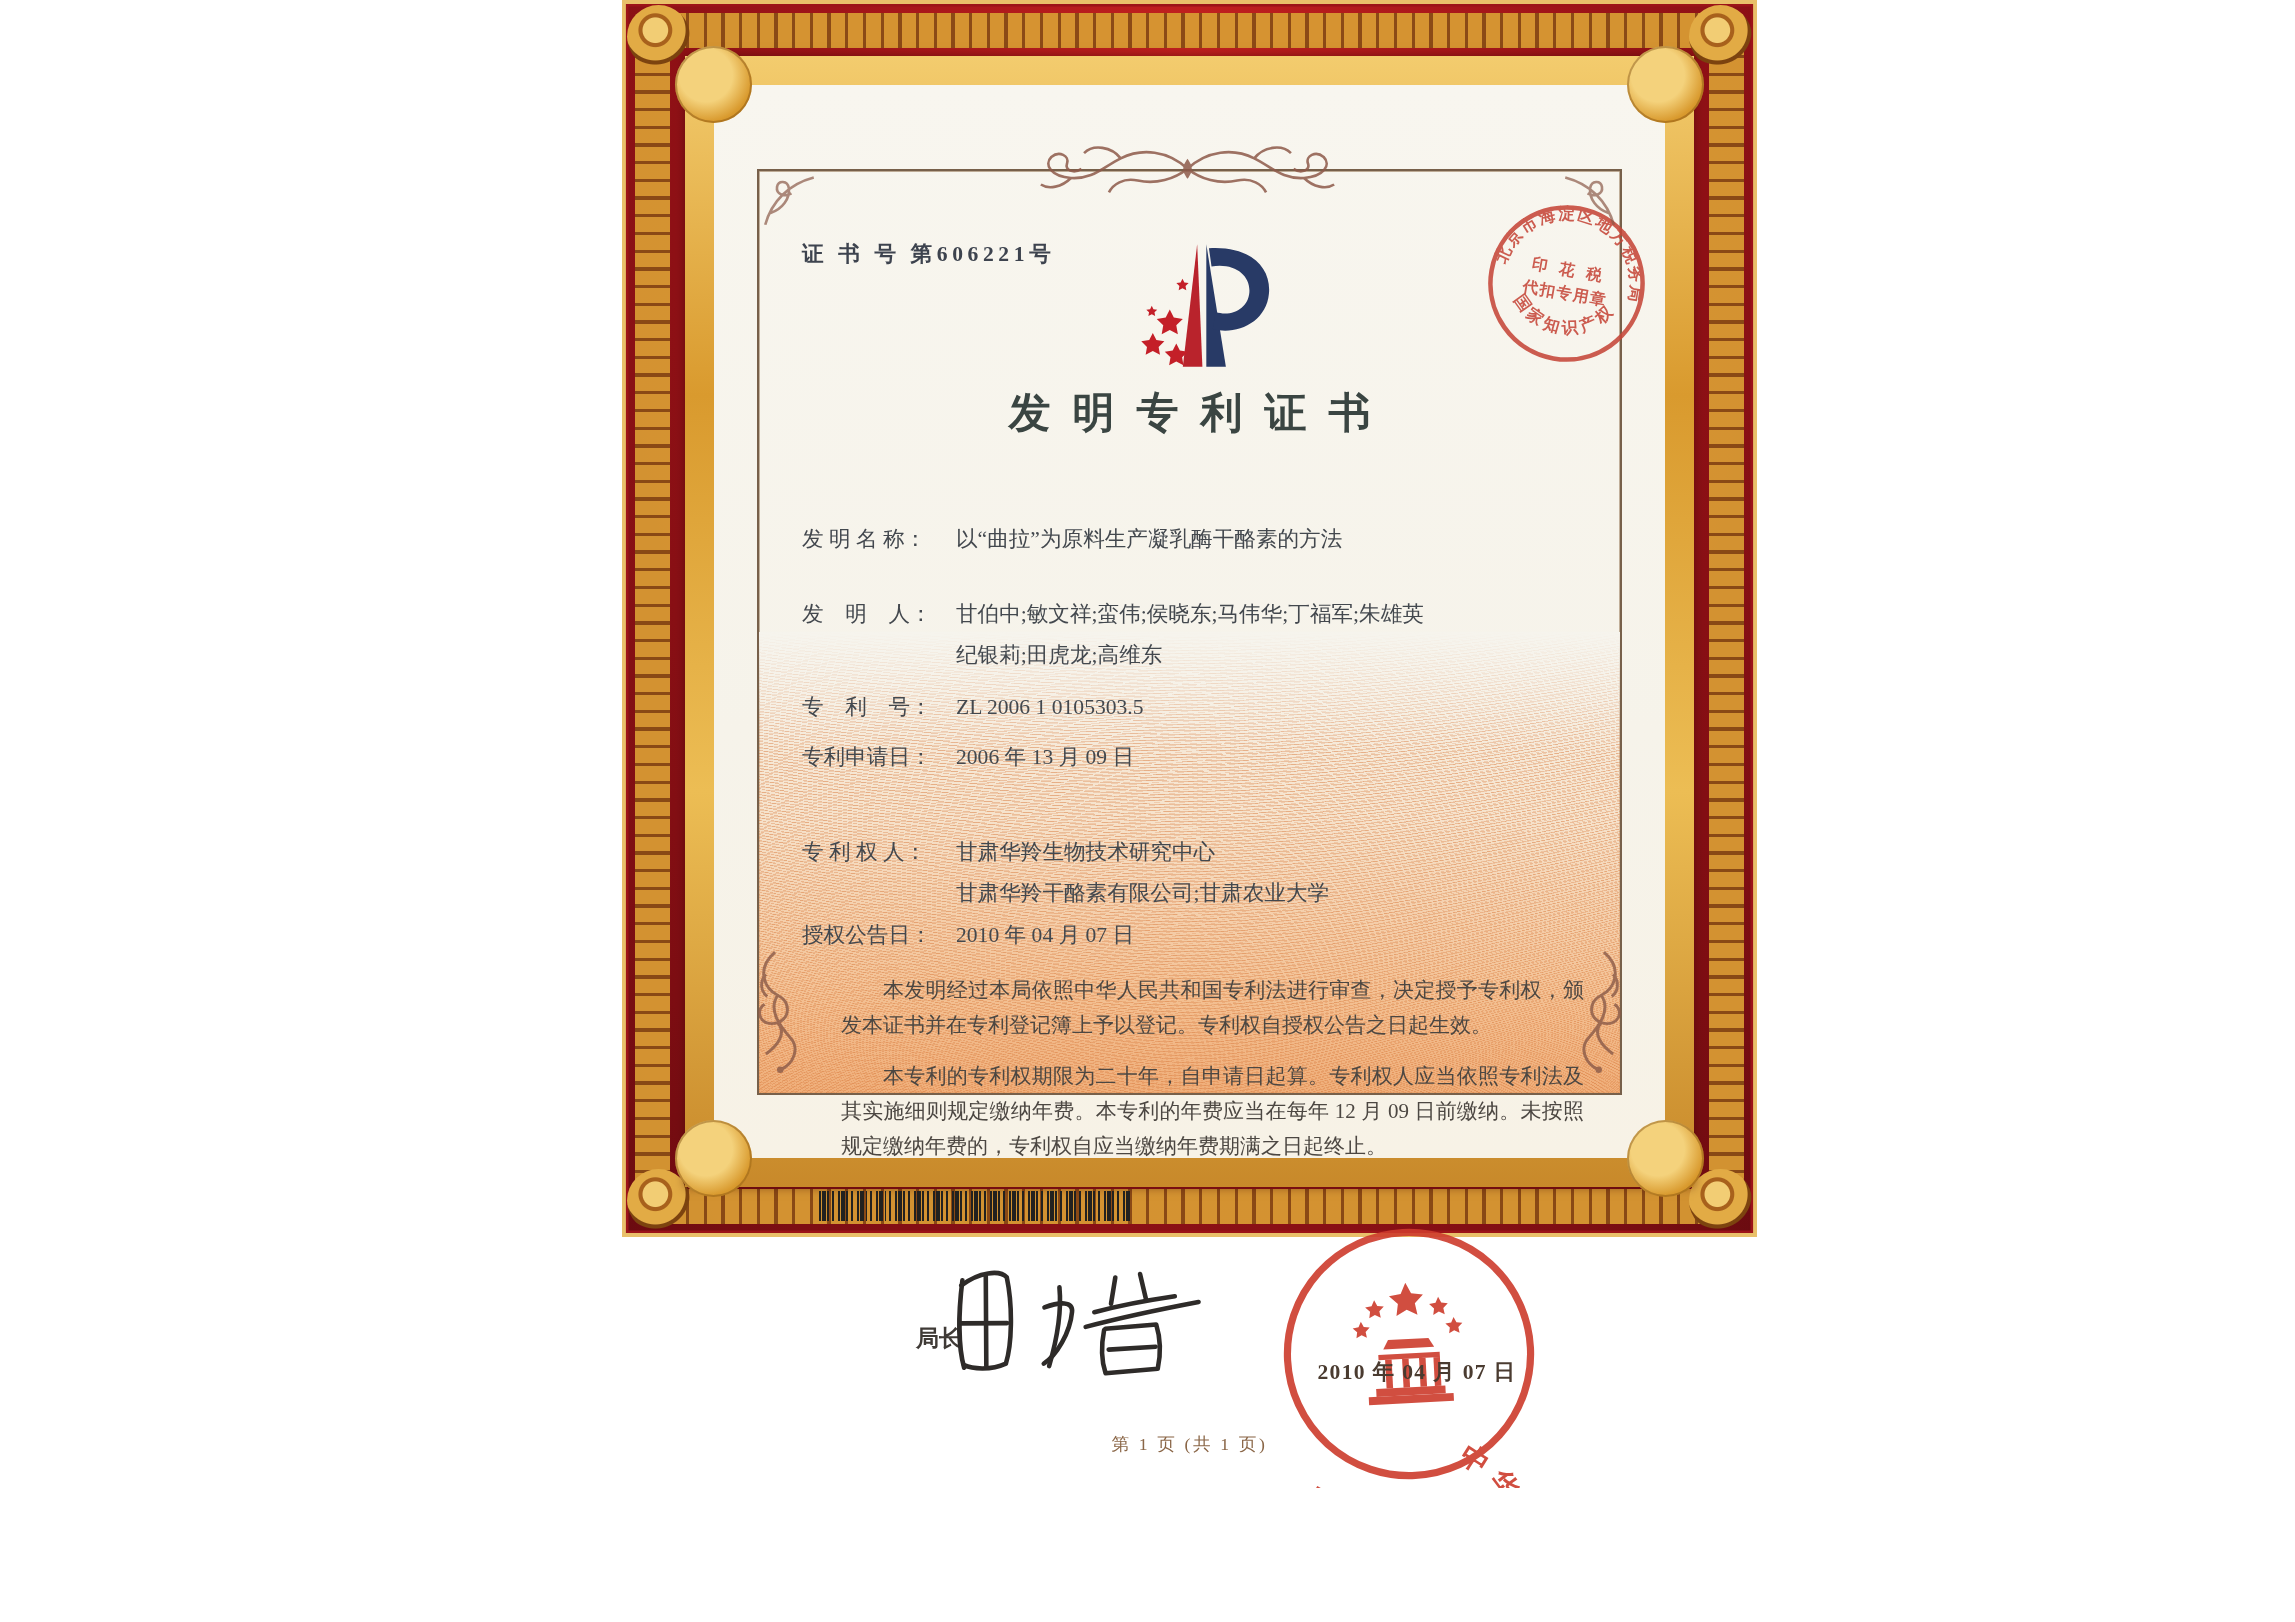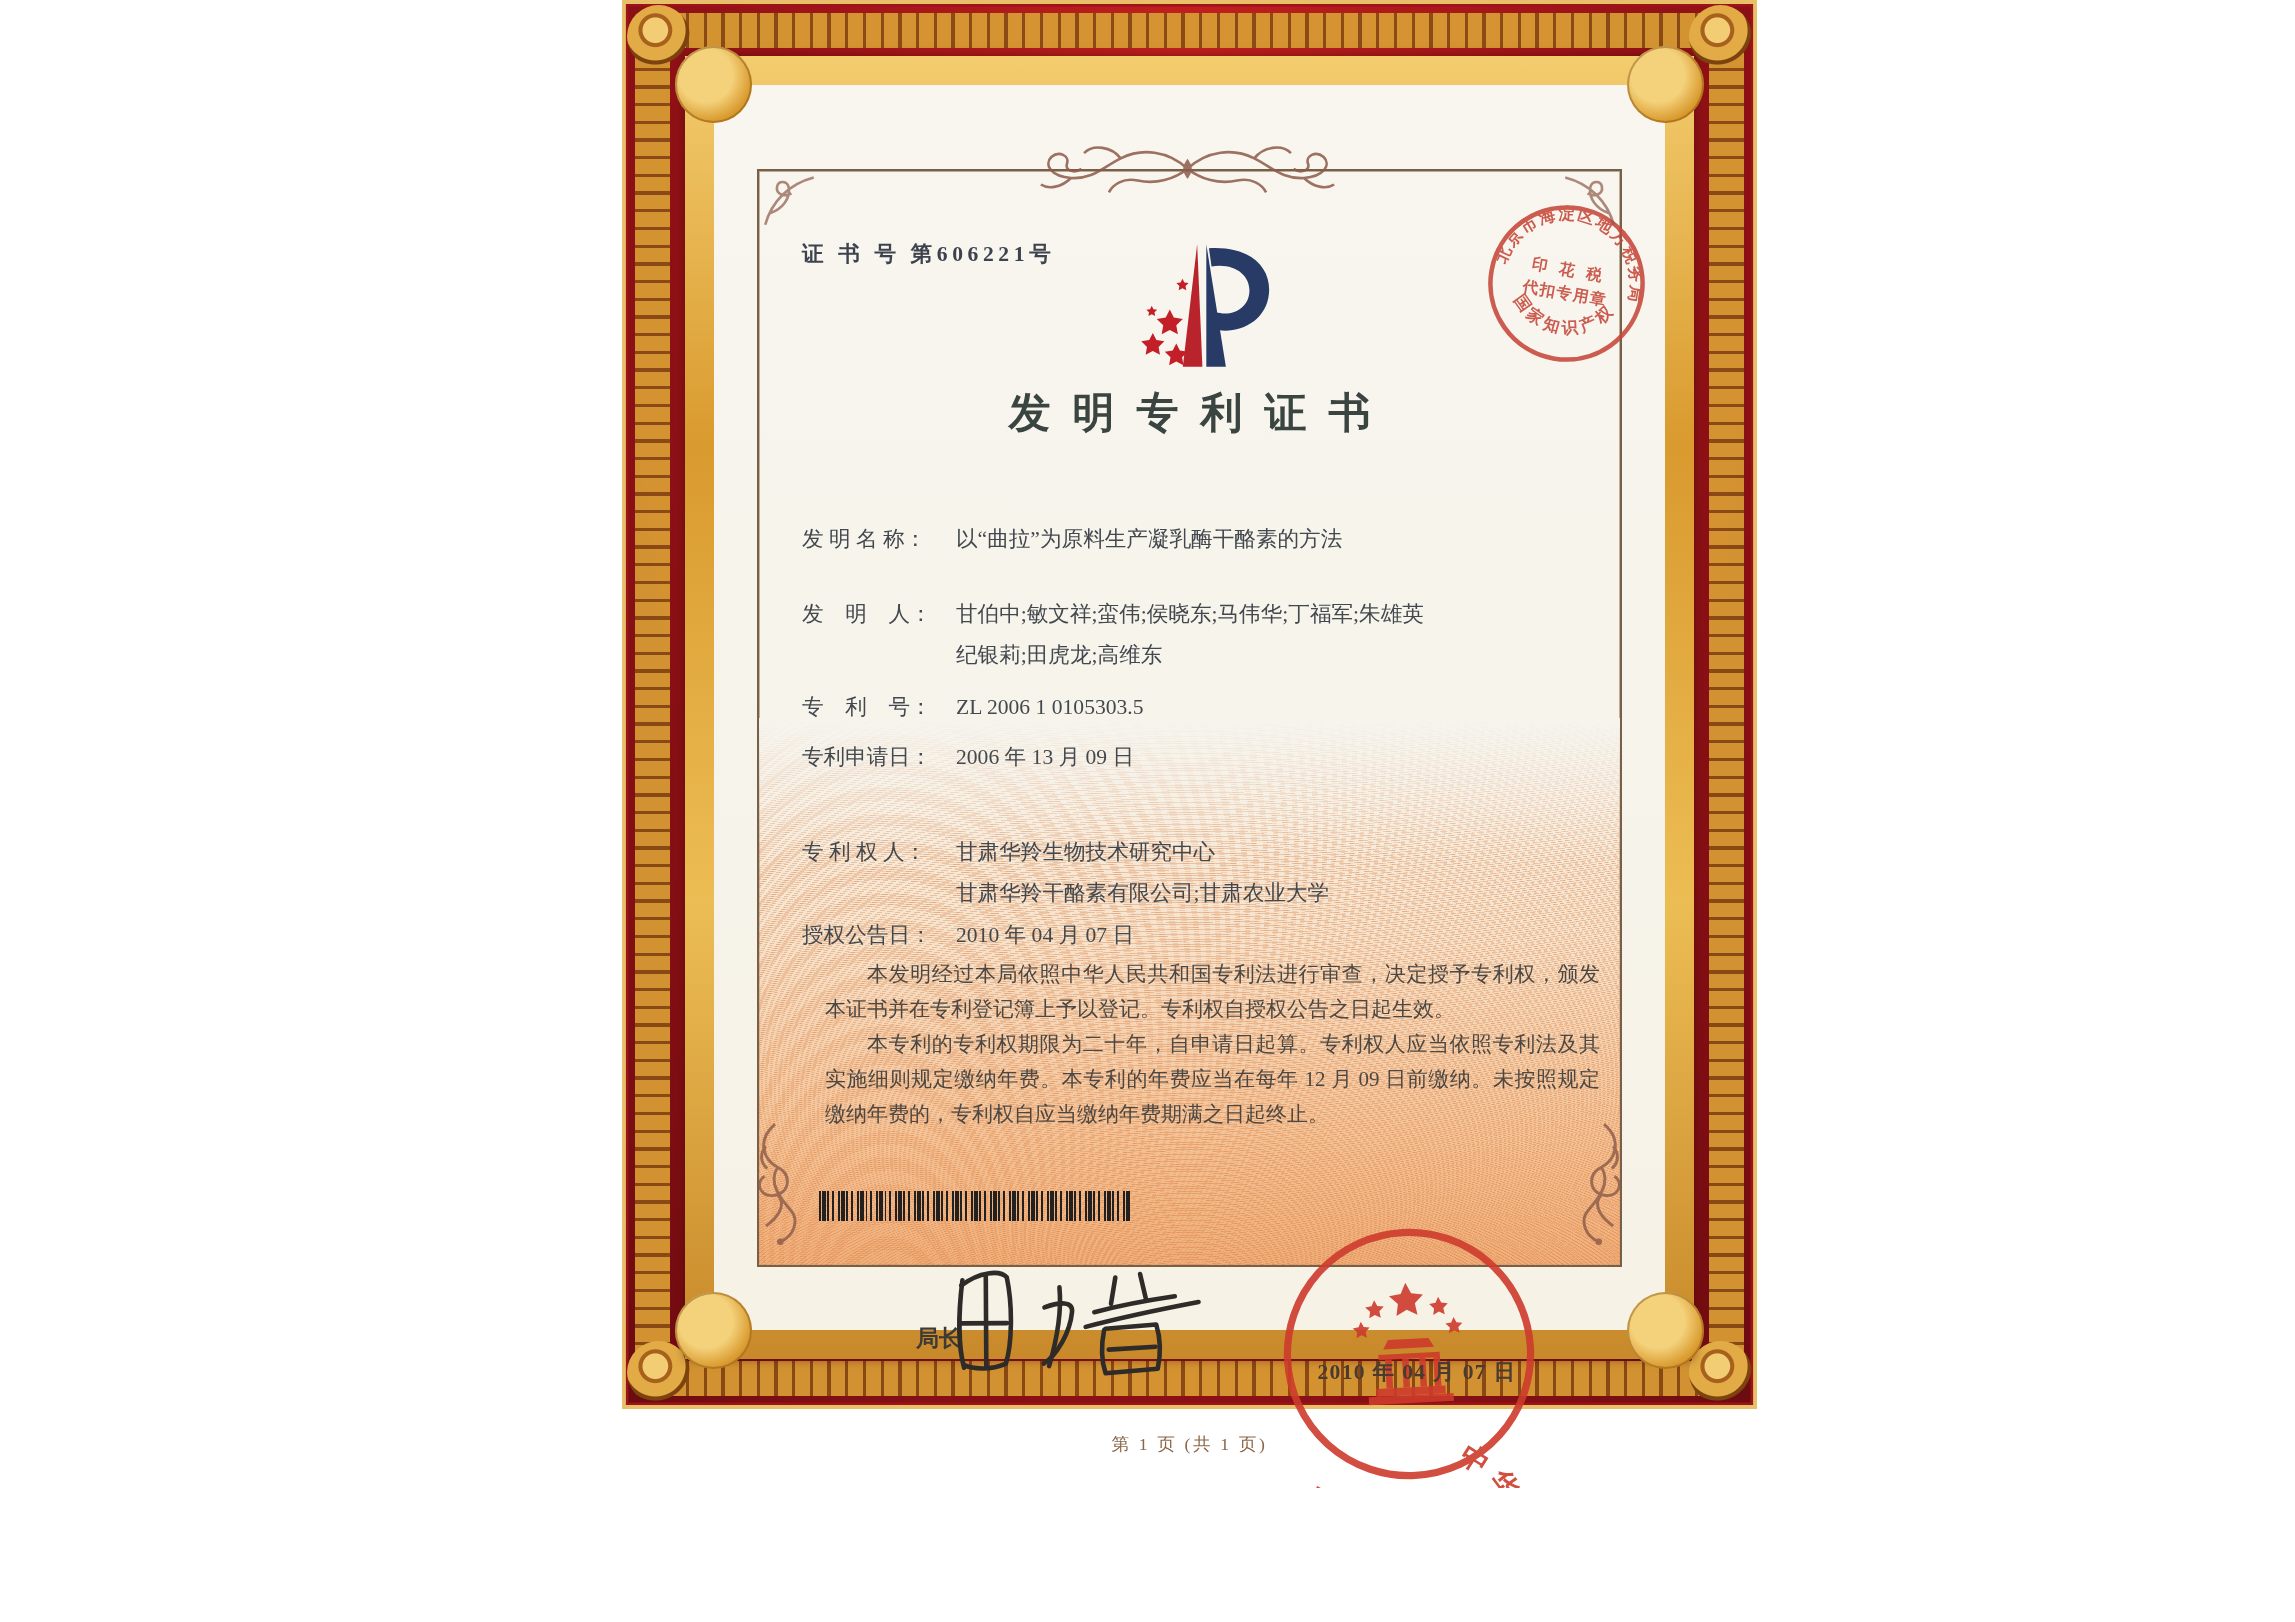--- a/index.html
+++ b/index.html
@@ -1,21 +1,21 @@
 <!DOCTYPE html>
 <html style="font-size:10.5px"><head>
 <meta charset="utf-8">
 <style>
   html,body{margin:0;padding:0;}
   body{width:2295px;height:1623px;background:#ffffff;overflow:hidden;
        font-family:"Liberation Serif","DejaVu Serif",serif;}
   #canvas{position:relative;width:2295px;height:1623px;background:#ffffff;}
 
   
-  .cert{position:absolute;left:622px;top:0;width:1135px;height:1409px;
+  .cert{position:absolute;left:622px;top:0;width:1135px;height:1237px;
         background:radial-gradient(ellipse at 50% 6%, #c2201f 0%, #a01419 45%, #7e0e13 85%, #6a0b10 100%);
         box-shadow:inset 0 0 0 3.9px #e9c06a, inset 0 0 0 6.5px #9c1318;}
   .rope{position:absolute;opacity:.95;
         background:repeating-linear-gradient(90deg,#d89a33 0 14.4px,#8a4d16 14.4px 17.7px),
                    repeating-linear-gradient(45deg,rgba(255,226,150,.65) 0 3.3px,rgba(120,60,10,.25) 3.3px 7.2px);}
   .rope.h{left:14.4px;right:14.4px;height:35px;border-radius:17px;}
   .rope.v{top:14.4px;bottom:14.4px;width:35px;border-radius:17px;
         background:repeating-linear-gradient(0deg,#d89a33 0 14.4px,#8a4d16 14.4px 17.7px),
                    repeating-linear-gradient(135deg,rgba(255,226,150,.65) 0 3.3px,rgba(120,60,10,.25) 3.3px 7.2px);}
   .rope.t{top:13px;} .rope.b{bottom:13px;} .rope.l{left:13px;} .rope.r{right:13px;}
@@ -53,21 +53,21 @@
         font-weight:700;letter-spacing:22px;color:#3a4542;text-indent:22px;}
 
   .row{position:absolute;left:88px;right:65px;display:flex;font-size:21.6px;
         font-weight:400;color:#43484e;line-height:41px;}
   .row .lbl{flex:0 0 154px;white-space:pre;}
   .row .val{flex:1;}
   .r1{top:434px;} .r2{top:509px;} .r3{top:602px;} .r4{top:652px;} .r5{top:747px;} .r6{top:830px;}
 
   .paras{position:absolute;left:111px;right:65px;top:872px;font-size:21px;
         line-height:35px;color:#4c4742;text-align:justify;}
-  .paras p{margin:0;text-indent:2em;}
+  .paras p{margin:16px;text-indent:2em;}
 
   .barcode{position:absolute;left:105px;top:1106px;width:311px;height:30px;
         background:repeating-linear-gradient(90deg,#22211f 0 2px,rgba(0,0,0,0) 2px 3.3px,
           #22211f 3.3px 7.2px,rgba(0,0,0,0) 7.2px 8.5px,#22211f 8.5px 9.8px,rgba(0,0,0,0) 9.8px 13px,
           #22211f 13px 15px,rgba(0,0,0,0) 15px 19px);}
 
   .sig-label{position:absolute;left:178px;top:1238px;font-size:23px;font-weight:700;color:#3f3a36;margin-left:24px;}
   .sig-svg{position:absolute;left:216px;top:1160px;}
 
   .seal-svg{position:absolute;left:561px;top:1135px;}

